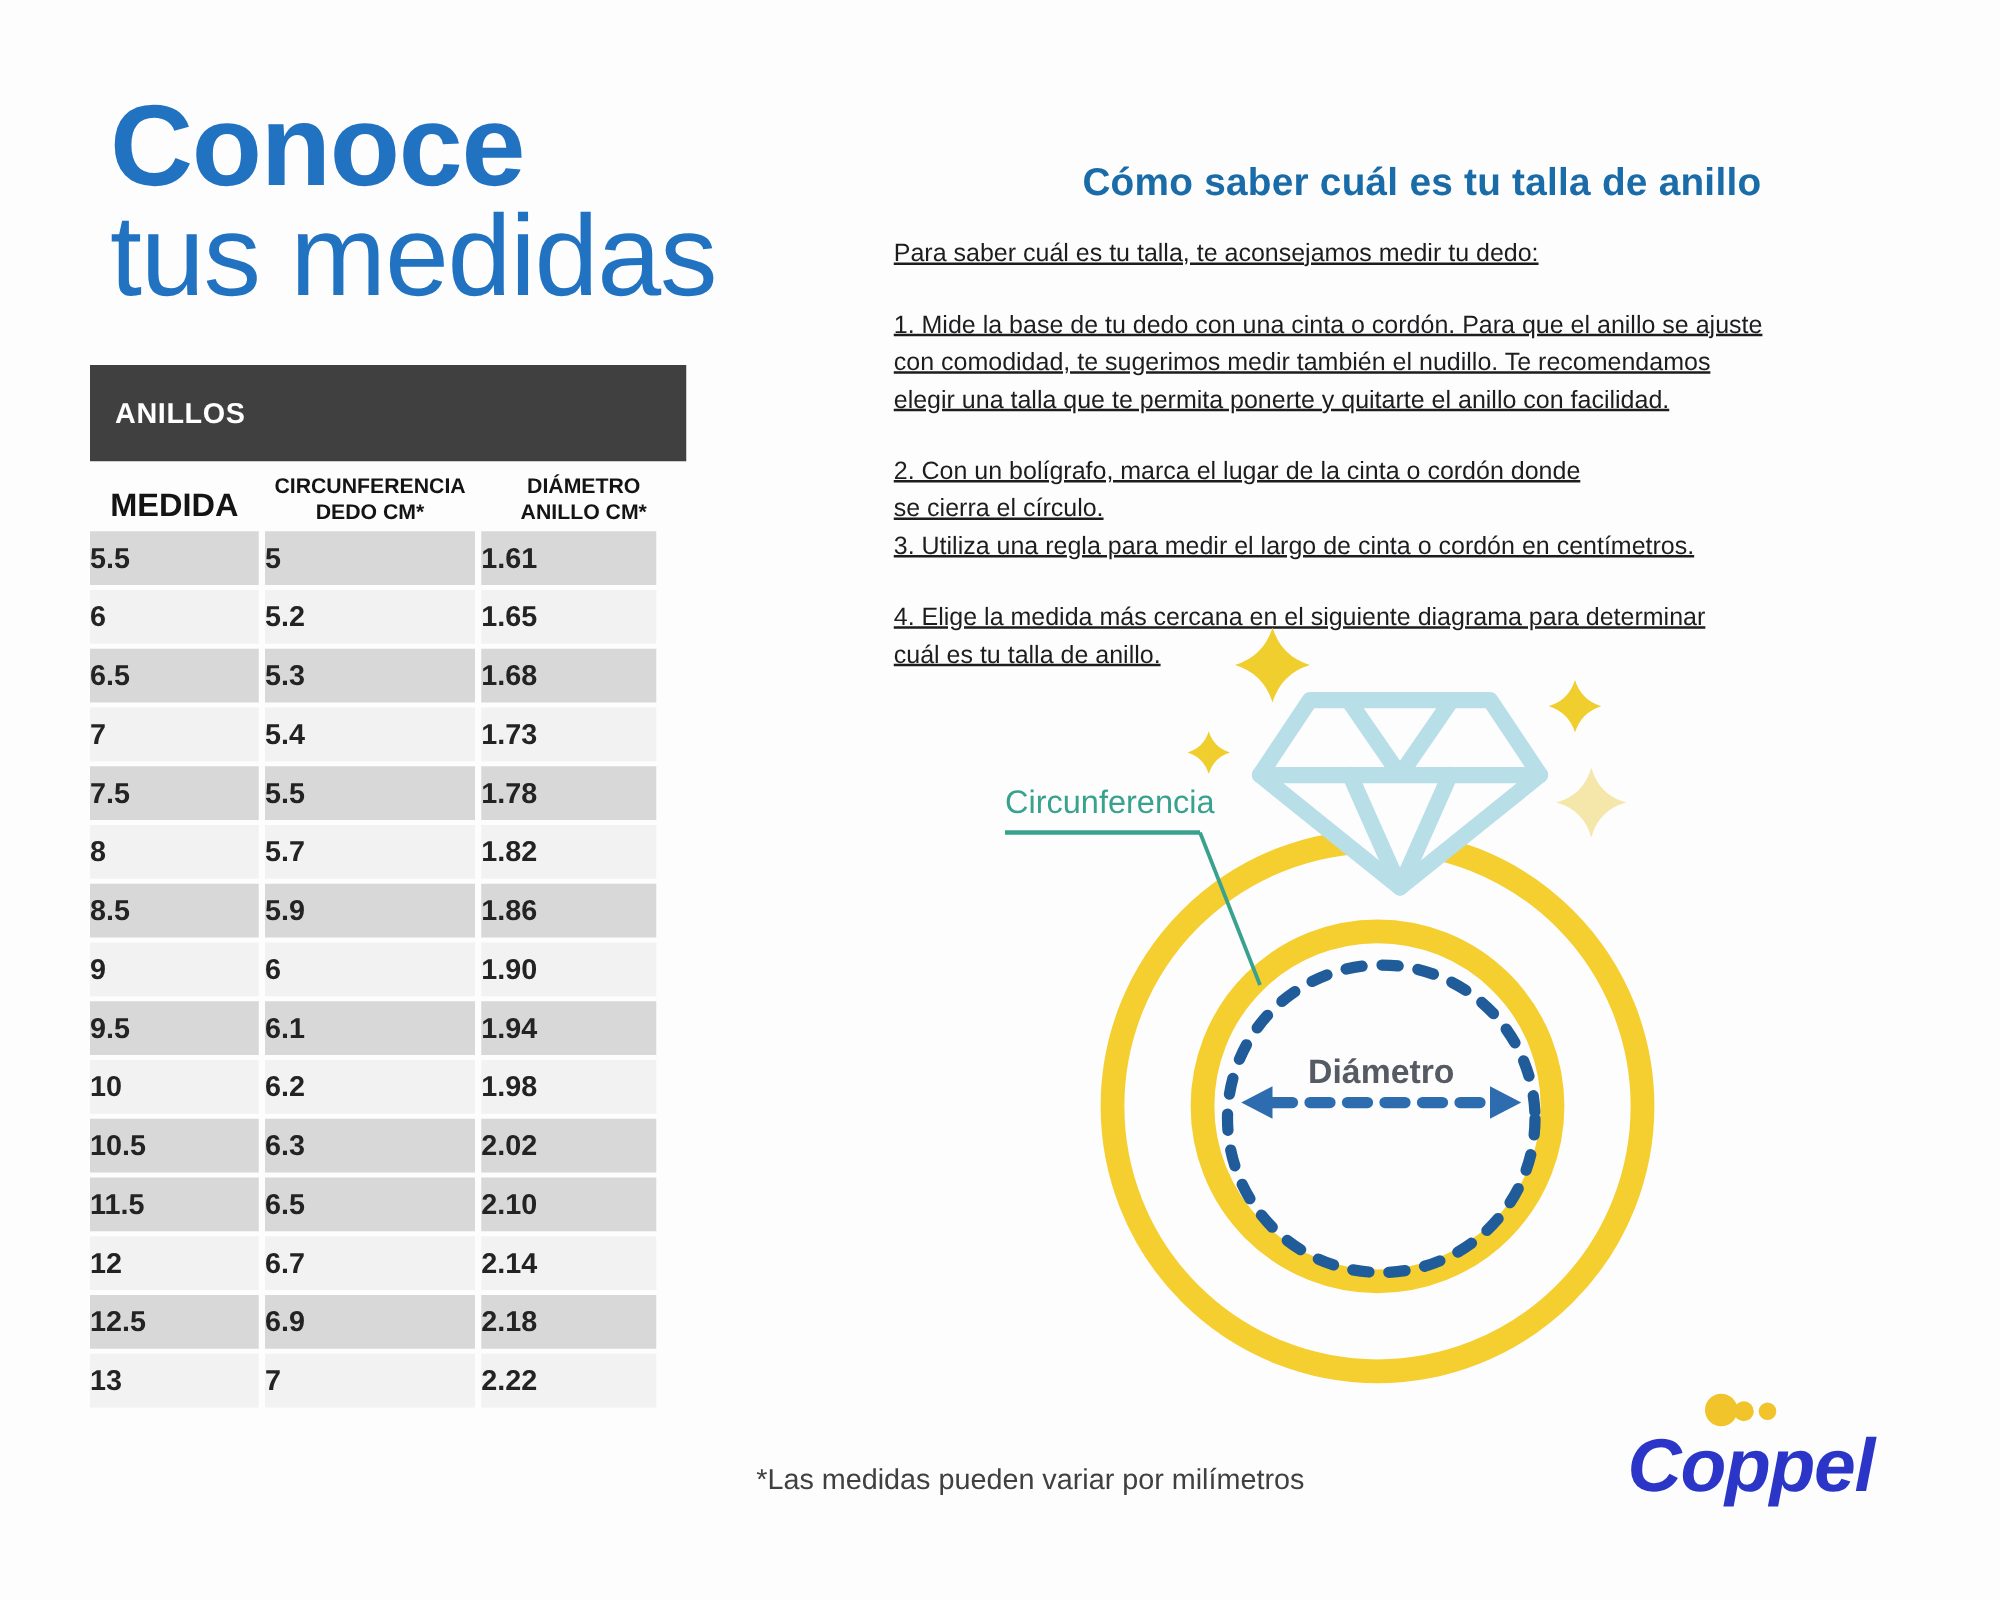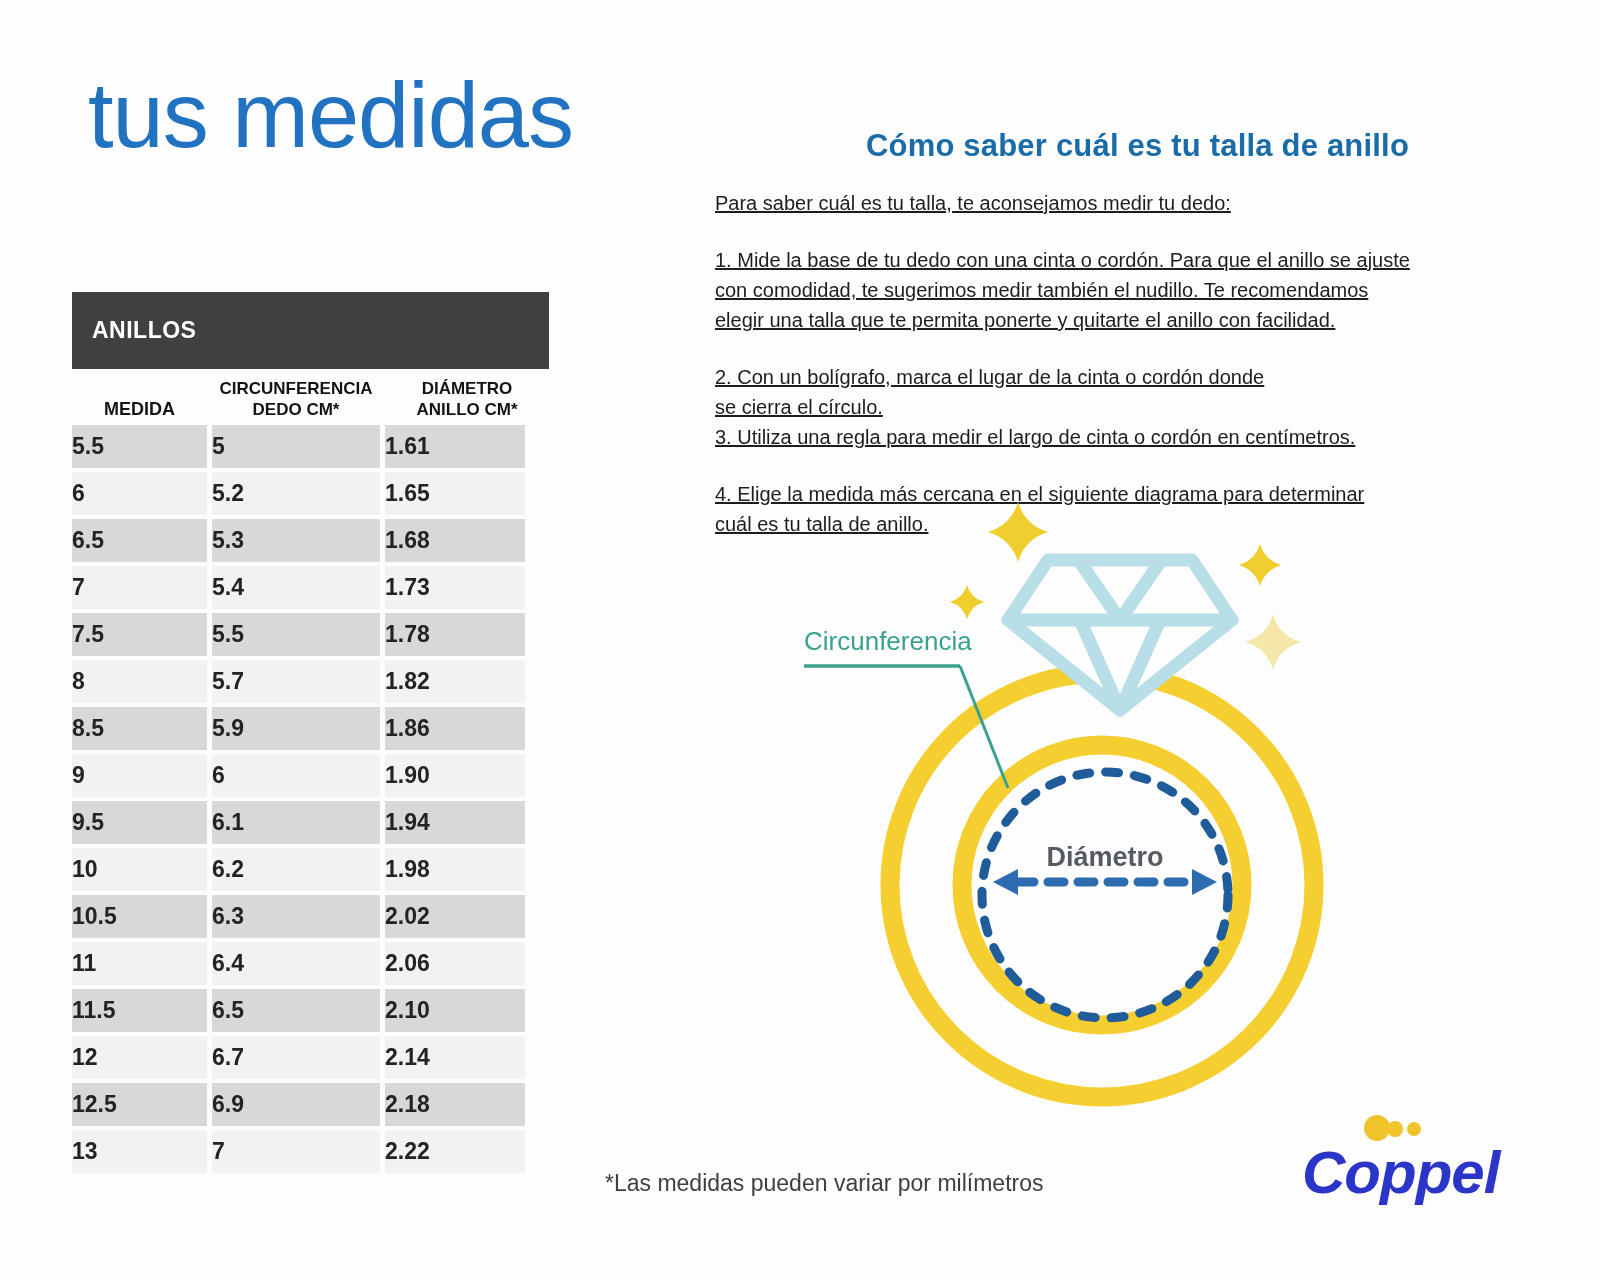--- a/index.html
+++ b/index.html
@@ -8,21 +8,21 @@
   
   .title{position:absolute;left:88px;top:72px;color:#2173c2;}
   .title-line1{font-size:92px;font-weight:bold;line-height:0.98;letter-spacing:-1px;}
   .title-line2{font-size:92px;font-weight:400;line-height:0.95;letter-spacing:-1px;}
   
   .table{position:absolute;left:72px;top:292px;width:477px;}
   .table-banner{height:77px;background:#404040;color:#ffffff;font-size:23px;font-weight:bold;
                 line-height:77px;padding-left:20px;letter-spacing:.5px;box-sizing:border-box;}
   .thead{display:flex;gap:5px;height:56px;align-items:flex-end;padding-bottom:5px;box-sizing:border-box;}
   .th{text-align:center;font-weight:bold;color:#141414;}
-  .th.c0{width:135px;font-size:18px;}
+  .th.c0{width:135px;font-size:26px;}
   .th.c1{width:168px;font-size:17px;line-height:1.25;}
   .th.c2{width:164px;font-size:17px;line-height:1.25;}
   .trow{display:flex;gap:5px;margin-bottom:4px;}
   .tcell{height:43px;line-height:43px;text-align:left;font-size:23px;font-weight:bold;color:#232323;}
   .tcell.c0{width:135px}.tcell.c1{width:168px}.tcell.c2{width:140px}
   .trow.dark .tcell{background:#d8d8d9;}
   .trow.light .tcell{background:#f2f2f3;}
   
   .right{position:absolute;left:715px;top:128px;width:845px;color:#1d1d1f;}
   .right h2{margin:0 0 24px 0;font-size:31px;font-weight:bold;color:#1a6ca8;letter-spacing:.2px;text-align:center;}
@@ -40,20 +40,21 @@
   .logo .d2{width:16px;height:16px;left:85px;top:9px;}
   .logo .d3{width:14px;height:14px;left:105px;top:10px;}
   .logo-text{position:absolute;left:0;top:26px;font-size:60px;font-weight:bold;color:#2b36c8;letter-spacing:-1px;font-style:italic;}
 </style>
 </head>
 <body>
 
 <div class="canvas">
 
   <div class="title">
+    <div class="title-line1">Conoce</div>
     <div class="title-line2">tus medidas</div>
   </div>
 
   <div class="table">
     <div class="table-banner">ANILLOS</div>
     <div class="thead">
       <div class="th c0">
         <div>MEDIDA</div>
       </div>
       <div class="th c1">
@@ -113,25 +114,20 @@
         </div>
         <div class="trow light">
           <div class="tcell c0">10</div>
           <div class="tcell c1">6.2</div>
           <div class="tcell c2">1.98</div>
         </div>
         <div class="trow dark">
           <div class="tcell c0">10.5</div>
           <div class="tcell c1">6.3</div>
           <div class="tcell c2">2.02</div>
-        </div>
-        <div class="trow light">
-          <div class="tcell c0">11</div>
-          <div class="tcell c1">6.4</div>
-          <div class="tcell c2">2.06</div>
         </div>
         <div class="trow dark">
           <div class="tcell c0">11.5</div>
           <div class="tcell c1">6.5</div>
           <div class="tcell c2">2.10</div>
         </div>
         <div class="trow light">
           <div class="tcell c0">12</div>
           <div class="tcell c1">6.7</div>
           <div class="tcell c2">2.14</div>

